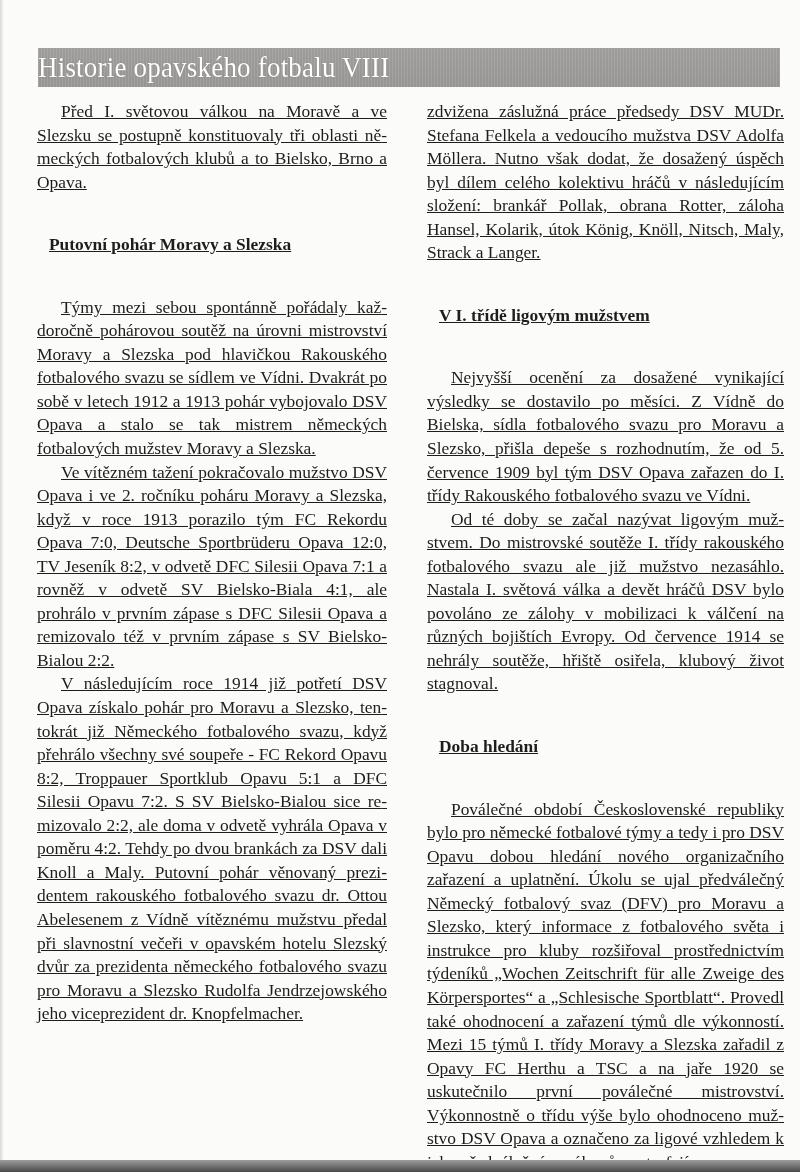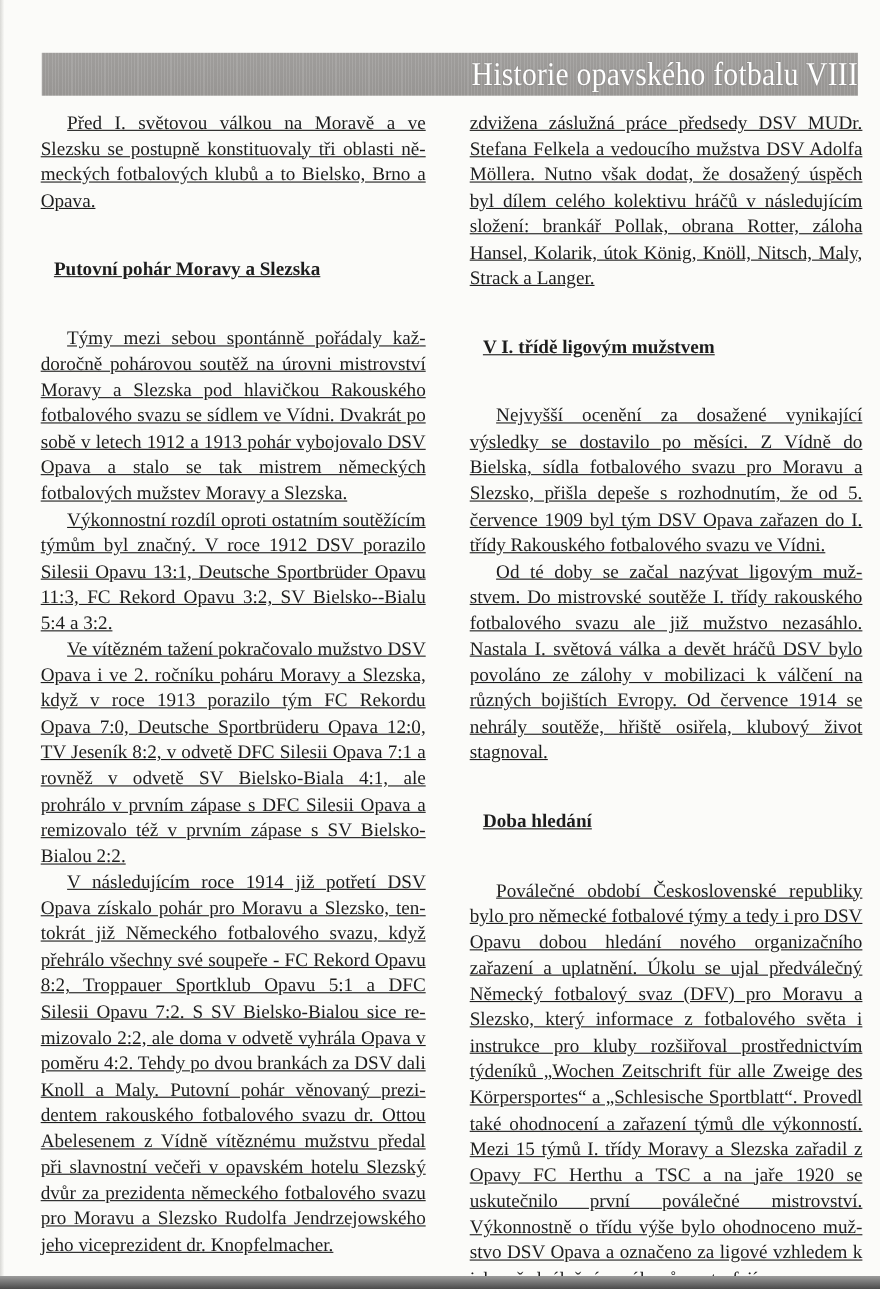--- a/index.html
+++ b/index.html
@@ -12,21 +12,21 @@
   }
   .page-left-edge {
     position: absolute; left: 0; top: 0; width: 4px; height: 1172px;
     background: linear-gradient(to right, #d9d9d6, #fbfbf9);
   }
   .banner {
     position: absolute; left: 38px; top: 48px; width: 742px; height: 39px;
     background:
       repeating-linear-gradient(90deg, rgba(255,255,255,0.06) 0 1px, rgba(0,0,0,0.04) 1px 3px),
       linear-gradient(#a5a3a1, #9d9b99);
-    display: flex; align-items: center; justify-content: flex-end;
+    display: flex; align-items: center; justify-content: flex-start;
   }
   .banner-title {
     color: #ffffff; font-size: 27px; letter-spacing: 0.2px;
     text-shadow: 0 0 1px #6e6c6a;
     transform: scaleY(1.12);
   }
   .column {
     position: absolute; top: 100px; width: 350px;
     font-size: 17.4px; line-height: 23.55px;
     text-align: justify; hyphens: manual; text-decoration: underline;
@@ -54,21 +54,20 @@
 <div class="banner">
   <span class="banner-title">Historie opavského fotbalu VIII</span>
 </div>
 
 <div class="column col-left">
   <p>Před I. světovou válkou na Moravě a ve Slezsku se postupně konstituovaly tři oblasti ně­meckých fotbalových klubů a to Bielsko, Brno a Opava.</p>
   <div class="gap-before-h"></div>
   <h2>Putovní pohár Moravy a Slezska</h2>
   <div class="gap-after-h"></div>
   <p>Týmy mezi sebou spontánně pořádaly kaž­doročně pohárovou soutěž na úrovni mistrovství Moravy a Slezska pod hlavičkou Rakouského fotbalového svazu se sídlem ve Vídni. Dvakrát po sobě v letech 1912 a 1913 pohár vybojovalo DSV Opava a stalo se tak mistrem německých fotbalových mužstev Moravy a Slezska.</p>
-  <p>Výkonnostní rozdíl oproti ostatním soutěží­cím týmům byl značný. V roce 1912 DSV po­razilo Silesii Opavu 13:1, Deutsche Sportbrüder Opavu 11:3, FC Rekord Opavu 3:2, SV Bielsko-‑Bialu 5:4 a 3:2.</p>
   <p>Ve vítězném tažení pokračovalo mužstvo DSV Opava i ve 2. ročníku poháru Moravy a Slezska, když v roce 1913 porazilo tým FC Re­kordu Opava 7:0, Deutsche Sportbrüderu Opa­va 12:0, TV Jeseník 8:2, v odvetě DFC Silesii Opava 7:1 a rovněž v odvetě SV Bielsko-Biala 4:1, ale prohrálo v prvním zápase s DFC Silesii Opava a remizovalo též v prvním zápase s SV Bielsko-Bialou 2:2.</p>
   <p>V následujícím roce 1914 již potřetí DSV Opava získalo pohár pro Moravu a Slezsko, ten­tokrát již Německého fotbalového svazu, když přehrálo všechny své soupeře - FC Rekord Opa­vu 8:2, Troppauer Sportklub Opavu 5:1 a DFC Silesii Opavu 7:2. S SV Bielsko-Bialou sice re­mizovalo 2:2, ale doma v odvetě vyhrála Opava v poměru 4:2. Tehdy po dvou brankách za DSV dali Knoll a Maly. Putovní pohár věnovaný prezi­dentem rakouského fotbalového svazu dr. Ottou Abelesenem z Vídně vítěznému mužstvu předal při slavnostní večeři v opavském hotelu Slezský dvůr za prezidenta německého fotbalového svazu pro Moravu a Slezsko Rudolfa Jendrzejowského jeho viceprezident dr. Knopfelmacher.</p>
 </div>
 
 <div class="column col-right">
   <p class="noindent">zdvižena záslužná práce předsedy DSV MUDr. Stefana Felkela a vedoucího mužstva DSV Adolfa Möllera. Nutno však dodat, že dosažený úspěch byl dílem celého kolektivu hráčů v ná­sledujícím složení: brankář Pollak, obrana Rot­ter, záloha Hansel, Kolarik, útok König, Knöll, Nitsch, Maly, Strack a Langer.</p>
   <div class="gap-before-h"></div>
   <h2>V I. třídě ligovým mužstvem</h2>
   <div class="gap-after-h"></div>
   <p>Nejvyšší ocenění za dosažené vynikající výsledky se dostavilo po měsíci. Z Vídně do Bielska, sídla fotbalového svazu pro Moravu a Slezsko, přišla depeše s rozhodnutím, že od 5. července 1909 byl tým DSV Opava zařazen do I. třídy Rakouského fotbalového svazu ve Vídni.</p>

